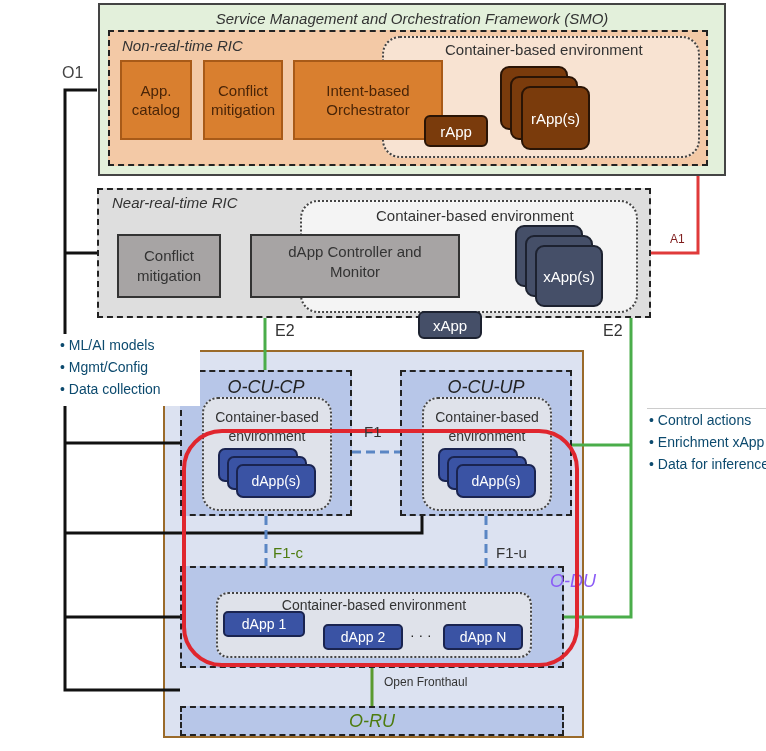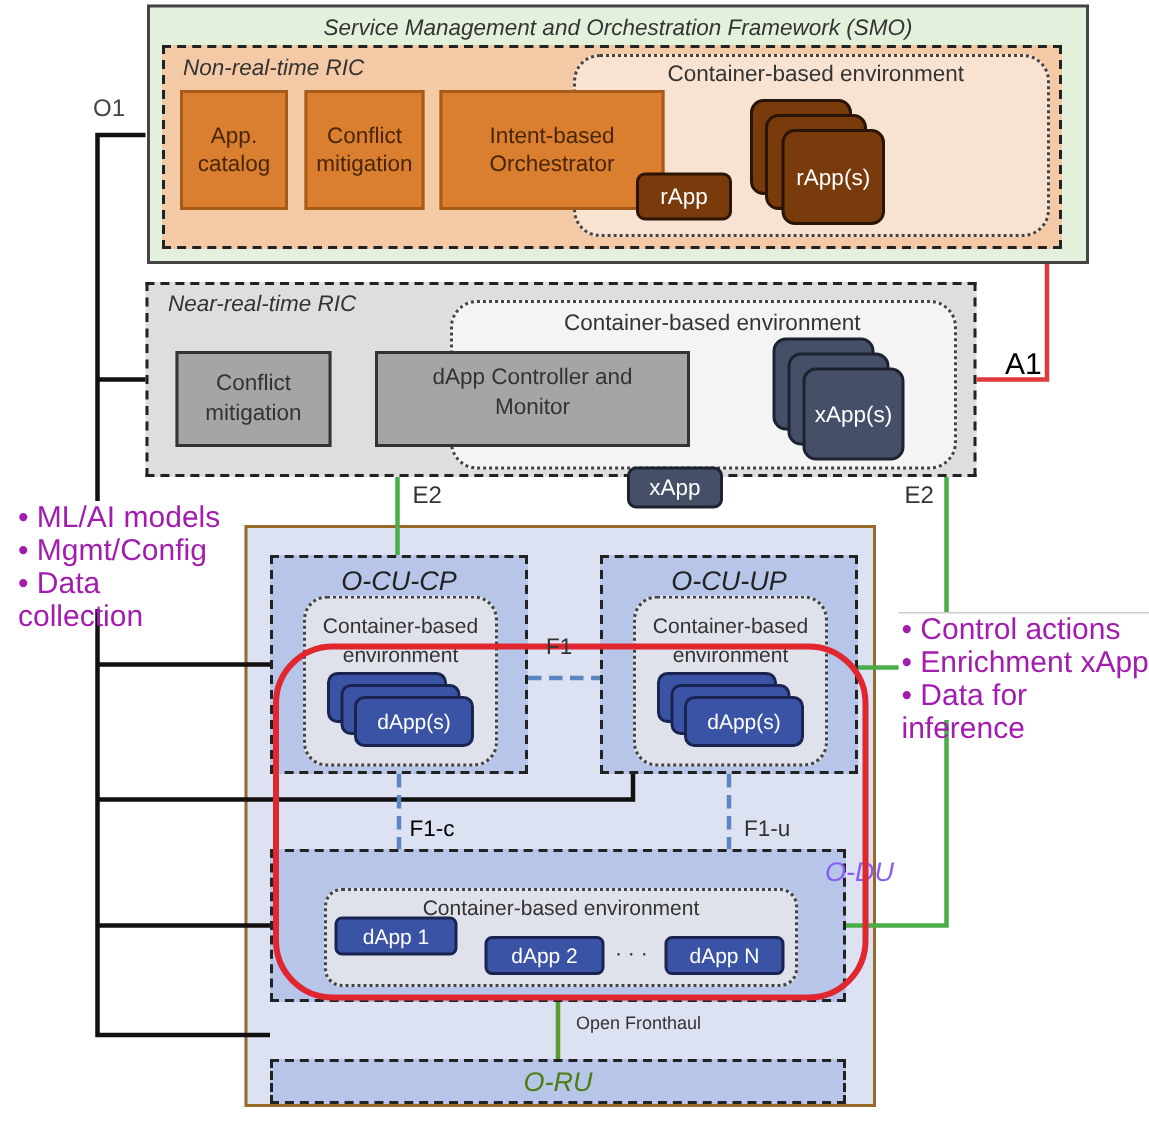--- a/index.html
+++ b/index.html
@@ -9,21 +9,21 @@
   .txt { position:absolute; white-space:nowrap; }
   .center { display:flex; align-items:center; justify-content:center; text-align:center; }
   .ital { font-style:italic; }
   .dashdot-frame { border:2px dashed #222; }
   .dotted { border:2px dotted #444; }
   .orange-box { background:#d97f2f; border:2px solid #a85a18; color:#4a2508; font-size:15px; line-height:19px; }
   .brown-box { background:#7a3b0c; border:2px solid #2a1405; color:#fff; border-radius:9px; font-size:15px; }
   .grey-box { background:#a7a4a4; border:2px solid #333; color:#333; font-size:15px; line-height:20px; }
   .slate-box { background:#454f68; border:2px solid #1d2230; color:#fff; border-radius:9px; font-size:15px; }
   .blue-box { background:#3a53a4; border:2px solid #1a2450; color:#fff; border-radius:7px; font-size:14px; }
-  .list-box { background:#fff; font-size:20px; line-height:22px; color:#a21caf; }
+  .list-box { background:#fff; font-size:14px; line-height:22px; color:#0c4a6e;margin-left:48px; }
 </style>
 </head>
 <body>
 
 <div class="abs" style="left:98px;top:3px;width:628px;height:173px;background:#e3f0db;border:2px solid #444;"></div>
 <div class="txt ital" style="left:98px;top:10px;width:628px;text-align:center;font-size:15px;color:#333;">Service Management and Orchestration Framework (SMO)</div>
 
 <div class="abs dashdot-frame" style="left:108px;top:30px;width:600px;height:136px;background:#f3c9a6;"></div>
 <div class="txt ital" style="left:122px;top:37px;font-size:15px;color:#333;">Non-real-time RIC</div>
 
@@ -134,25 +134,25 @@
   <path d="M372 668 V706" fill="none" stroke="#5a9a30" stroke-width="3"></path>
 
   <path d="M352 452 H400" fill="none" stroke="#5a86c4" stroke-width="3" stroke-dasharray="9,5"></path>
   <path d="M266 516 V566" fill="none" stroke="#5a86c4" stroke-width="3" stroke-dasharray="9,5"></path>
   <path d="M486 516 V566" fill="none" stroke="#5a86c4" stroke-width="3" stroke-dasharray="9,5"></path>
 
   <rect x="184" y="431" width="393" height="234" rx="38" ry="38" fill="none" stroke="#e0262e" stroke-width="4"></rect>
 </svg>
 
 <div class="txt" style="left:62px;top:64px;font-size:16px;color:#444;background:#fff;">O1</div>
-<div class="txt" style="left:670px;top:232px;font-size:20px;color:#000000;text-align:center;">A1</div>
+<div class="txt" style="left:670px;top:232px;font-size:12px;color:#7f1d1d;text-align:center;">A1</div>
 <div class="txt" style="left:275px;top:322px;font-size:16px;color:#333;">E2</div>
 <div class="txt" style="left:603px;top:322px;font-size:16px;color:#333;">E2</div>
 <div class="txt" style="left:364px;top:423px;font-size:15px;color:#333;">F1</div>
-<div class="txt" style="left:273px;top:544px;font-size:15px;color:#000000;">F1-c</div>
+<div class="txt" style="left:273px;top:544px;font-size:15px;color:#4d7c0f;">F1-c</div>
 <div class="txt" style="left:496px;top:544px;font-size:15px;color:#333;">F1-u</div>
 <div class="txt" style="left:384px;top:675px;font-size:12px;color:#333;">Open Fronthaul</div>
 
 <div class="abs list-box" style="left:10px;top:334px;width:142px;height:72px;padding-left:2px;">
   <div>• ML/AI models</div>
   <div>• Mgmt/Config</div>
   <div>• Data collection</div>
 </div>
 
 <div class="abs list-box" style="left:599px;top:408px;width:167px;height:72px;padding-left:2px;border-top:1px solid #ccc;">

